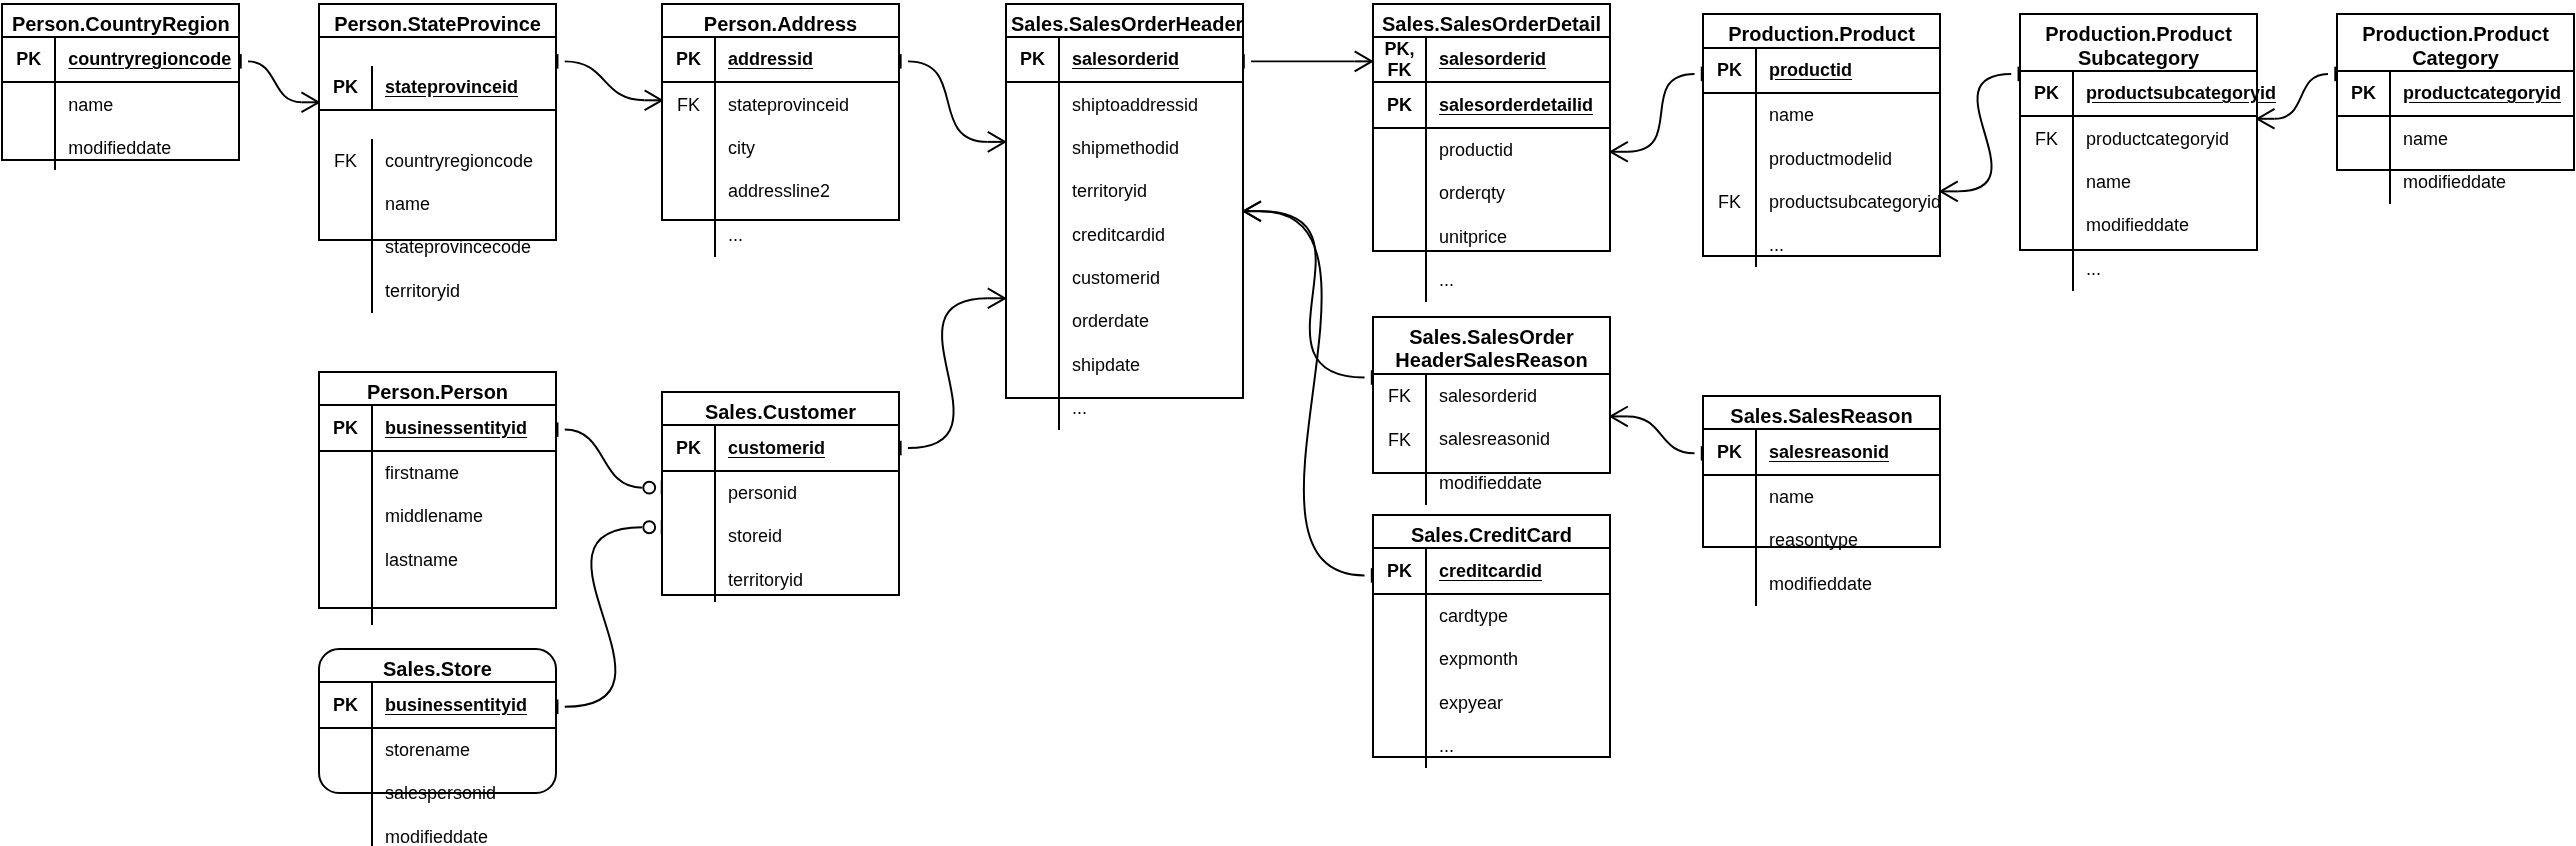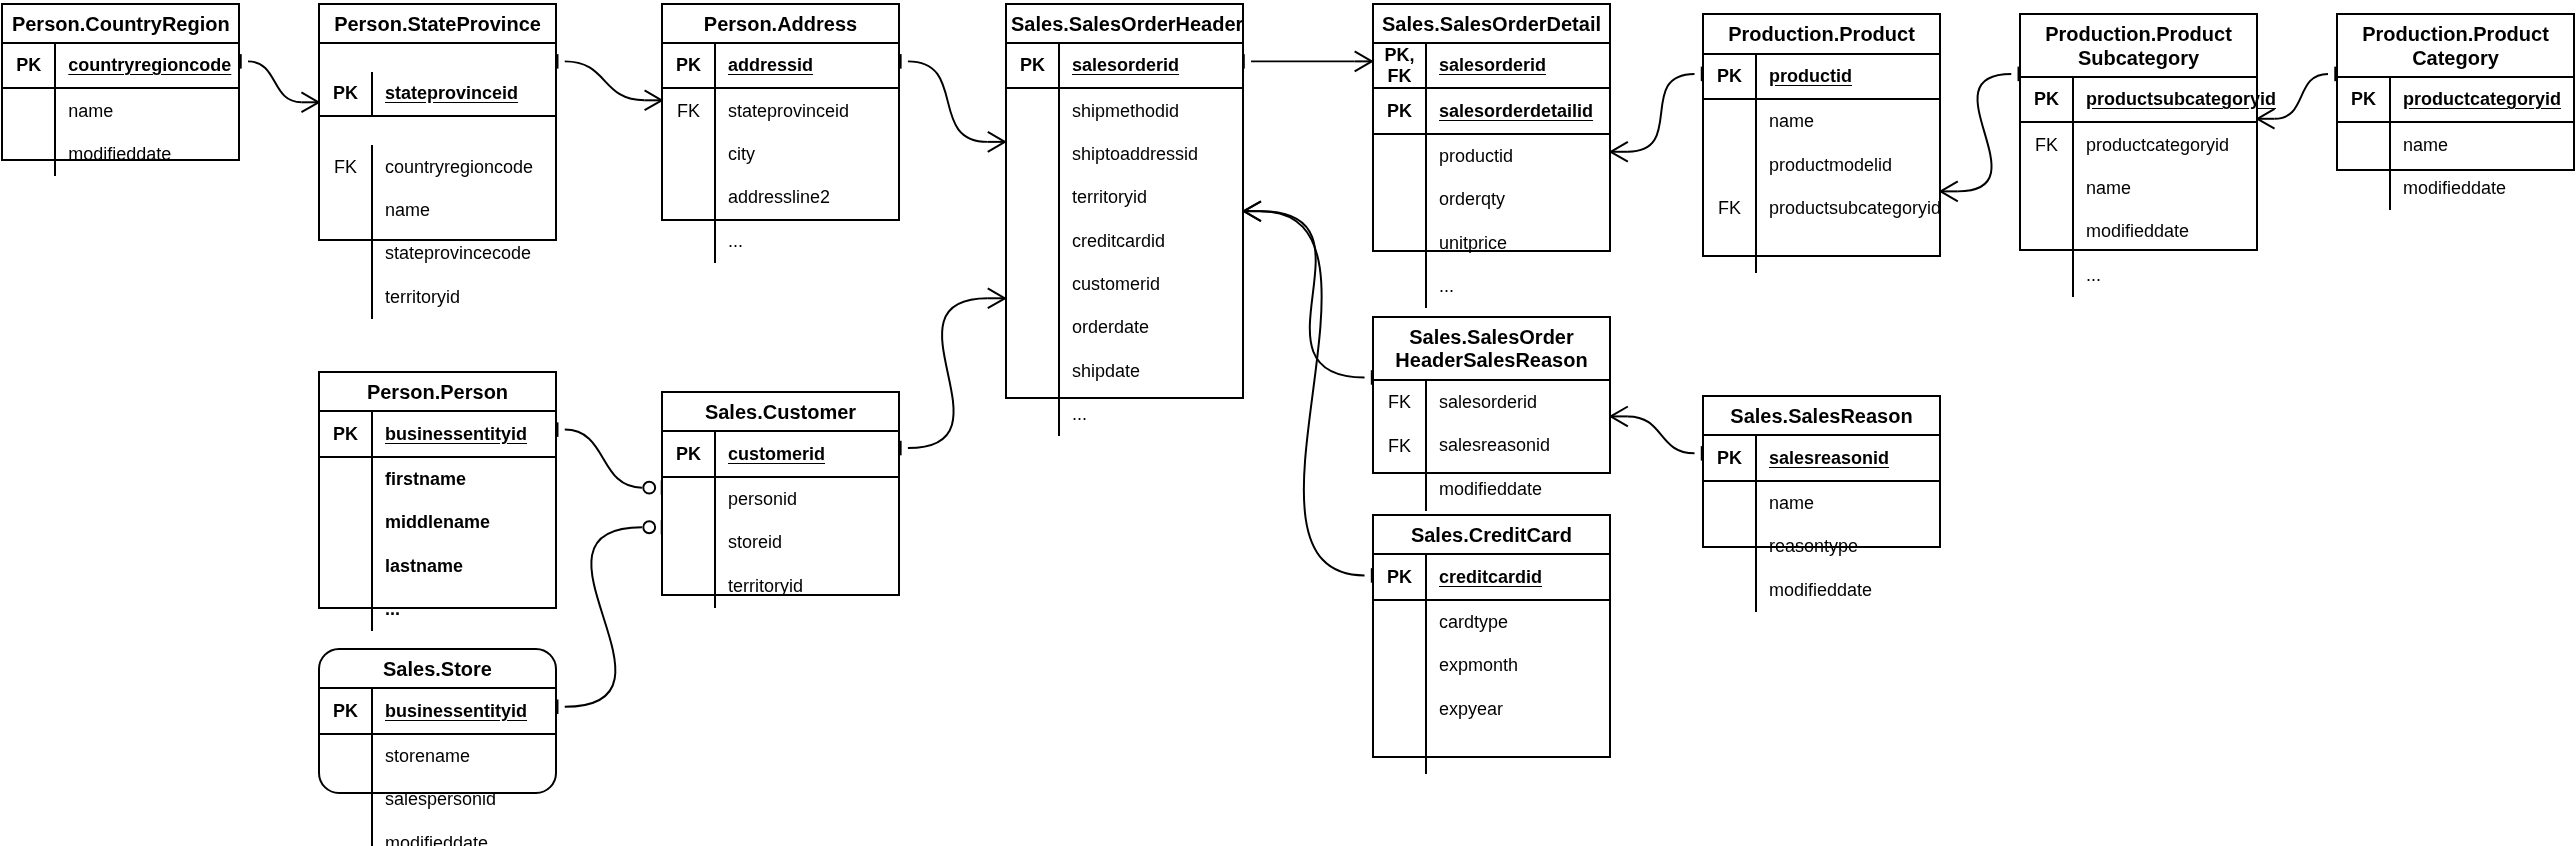--- a/index.html
+++ b/index.html
@@ -29,21 +29,21 @@
     flex-direction: column;
   }
   .entity-title {
     box-sizing: border-box;
     width: 100%;
     text-align: center;
     font-weight: bold;
     font-size: 20px;
     line-height: 1.17;
     color: #000000;
-    padding: 8px 4px 6px 4px;
+    padding: 8px 4px 0 4px;
     border-bottom: 2px solid #000000;
     white-space: pre-line;
   }
   .section {
     box-sizing: border-box;
     width: 100%;
     display: flex;
     flex-direction: column;
   }
   .section.keys {
@@ -318,25 +318,25 @@
       <div class="entity-title">Sales.SalesOrderHeader</div>
       <div class="section keys">
         <div class="attr-row keyrow">
           <div class="keycol pk">PK</div>
           <div class="namecol key">salesorderid</div>
         </div>
       </div>
       <div class="section body" style="flex: 1 1 auto;">
         <div class="attr-row" style="flex: 1 1 0px;">
           <div class="keycol blank"></div>
+          <div class="namecol">shiptoaddressid</div>
+        </div>
+        <div class="attr-row" style="flex: 1 1 0px;">
+          <div class="keycol blank"></div>
           <div class="namecol">shipmethodid</div>
-        </div>
-        <div class="attr-row" style="flex: 1 1 0px;">
-          <div class="keycol blank"></div>
-          <div class="namecol">shiptoaddressid</div>
         </div>
         <div class="attr-row" style="flex: 1 1 0px;">
           <div class="keycol blank"></div>
           <div class="namecol">territoryid</div>
         </div>
         <div class="attr-row" style="flex: 1 1 0px;">
           <div class="keycol blank"></div>
           <div class="namecol">creditcardid</div>
         </div>
         <div class="attr-row" style="flex: 1 1 0px;">
@@ -465,21 +465,21 @@
       </div>
     </div>
     <div class="entity" style="left: 318px; top: 371px; width: 239px; height: 238px;">
       <div class="entity-title">Person.Person</div>
       <div class="section keys">
         <div class="attr-row keyrow">
           <div class="keycol pk">PK</div>
           <div class="namecol key">businessentityid</div>
         </div>
       </div>
-      <div class="section body" style="flex: 1 1 auto; font-weight: bold;">
+      <div class="section body" style="flex: 1 1 auto;">
         <div class="attr-row" style="flex: 1 1 0px;">
           <div class="keycol blank"></div>
           <div class="namecol">firstname</div>
         </div>
         <div class="attr-row" style="flex: 1 1 0px;">
           <div class="keycol blank"></div>
           <div class="namecol">middlename</div>
         </div>
         <div class="attr-row" style="flex: 1 1 0px;">
           <div class="keycol blank"></div>

